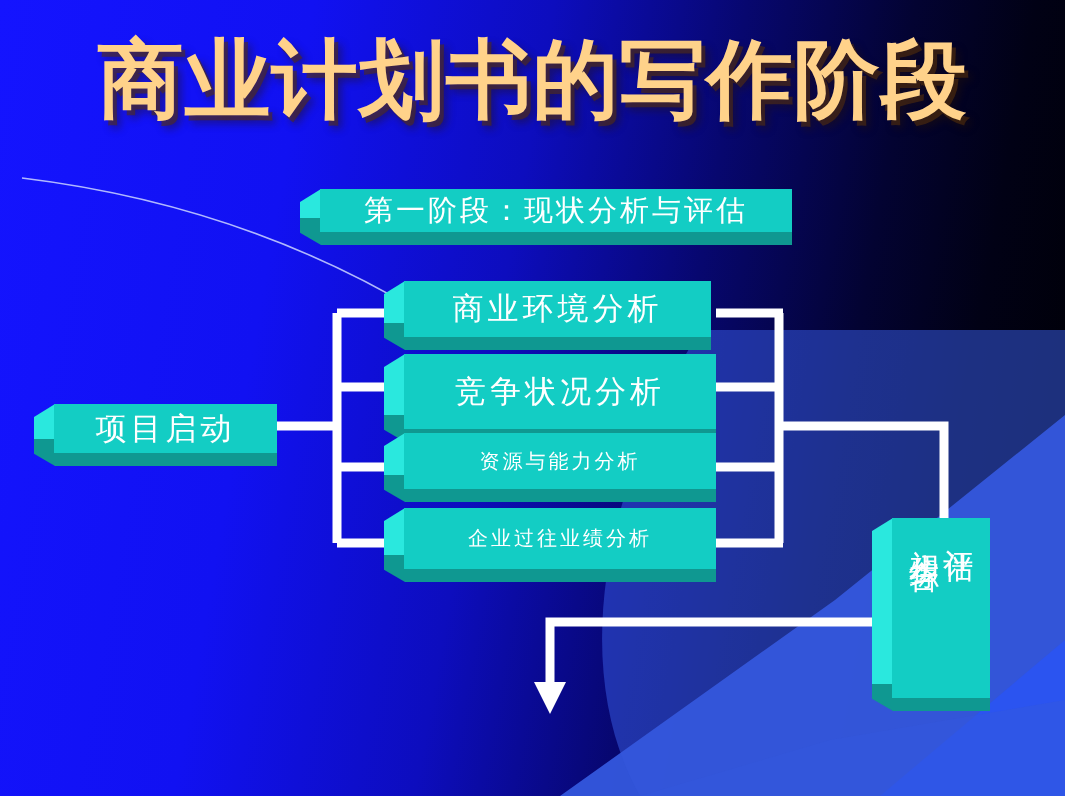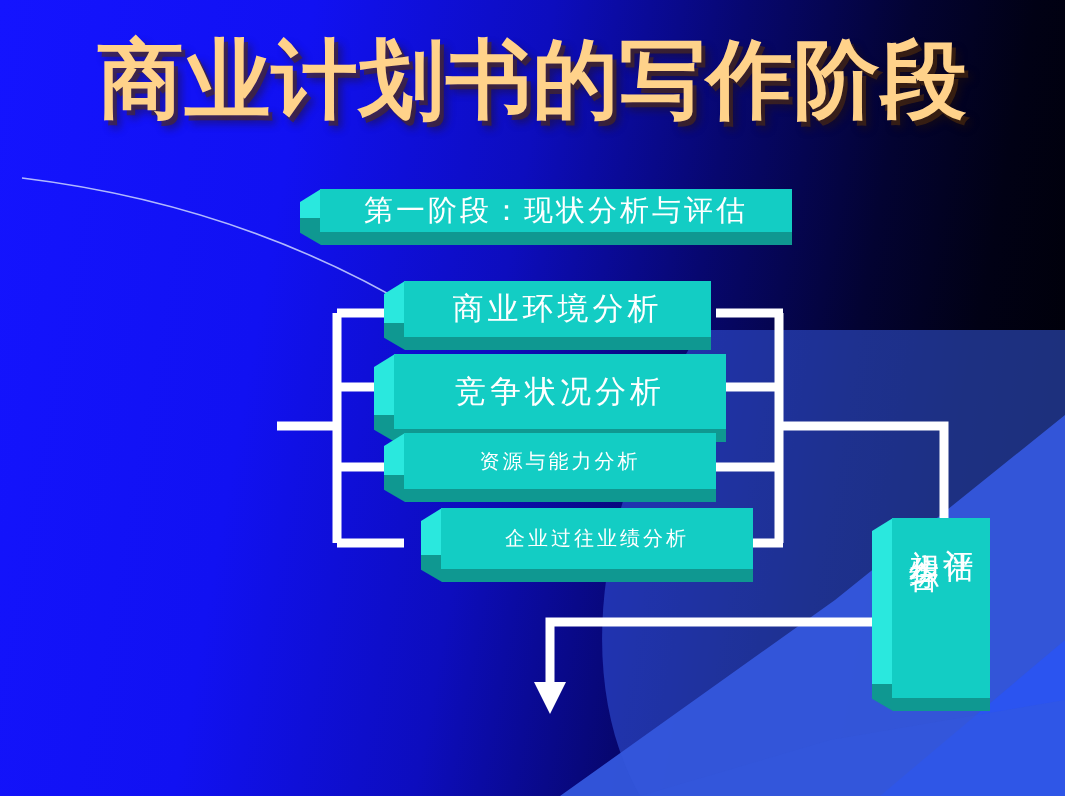--- a/index.html
+++ b/index.html
@@ -104,23 +104,23 @@
 
   
   #phase-box { left: 300px; top: 189px; width: 492px; height: 56px; }
   #phase-box .face { font-size: 29px; letter-spacing: 3px; }
 
   
   #start-box { left: 34px; top: 404px; width: 243px; height: 62px; }
 
   
   #box-a { left: 384px; top: 281px; width: 327px; height: 69px; }
-  #box-b { left: 374px; top: 354px; width: 332px; height: 88px; padding-left: 20px; }
+  #box-b { left: 384px; top: 354px; width: 332px; height: 88px; }
   #box-c { left: 384px; top: 433px; width: 332px; height: 69px; }
-  #box-d { left: 384px; top: 508px; width: 332px; height: 74px; margin-left: 37px; }
+  #box-d { left: 384px; top: 508px; width: 332px; height: 74px; }
 
   
   #eval-box { left: 872px; top: 518px; width: 118px; height: 193px; }
   #eval-box .face {
     align-items: flex-start;
     justify-content: center;
     padding-top: 8px;
   }
   .vtext {
     writing-mode: vertical-rl;
@@ -182,20 +182,25 @@
   </svg>
 
   <div id="title">商业计划书的写作阶段</div>
 
   <div class="box3d" id="phase-box">
     <div class="side"></div>
     <div class="bottom2"></div>
     <div class="face">第一阶段：现状分析与评估</div>
   </div>
 
+  <div class="box3d" id="start-box">
+    <div class="side"></div>
+    <div class="bottom2"></div>
+    <div class="face lbl">项目启动</div>
+  </div>
 
   <div class="box3d" id="box-a">
     <div class="side"></div>
     <div class="bottom2"></div>
     <div class="face lbl">商业环境分析</div>
   </div>
 
   <div class="box3d" id="box-b">
     <div class="side"></div>
     <div class="bottom2"></div>

